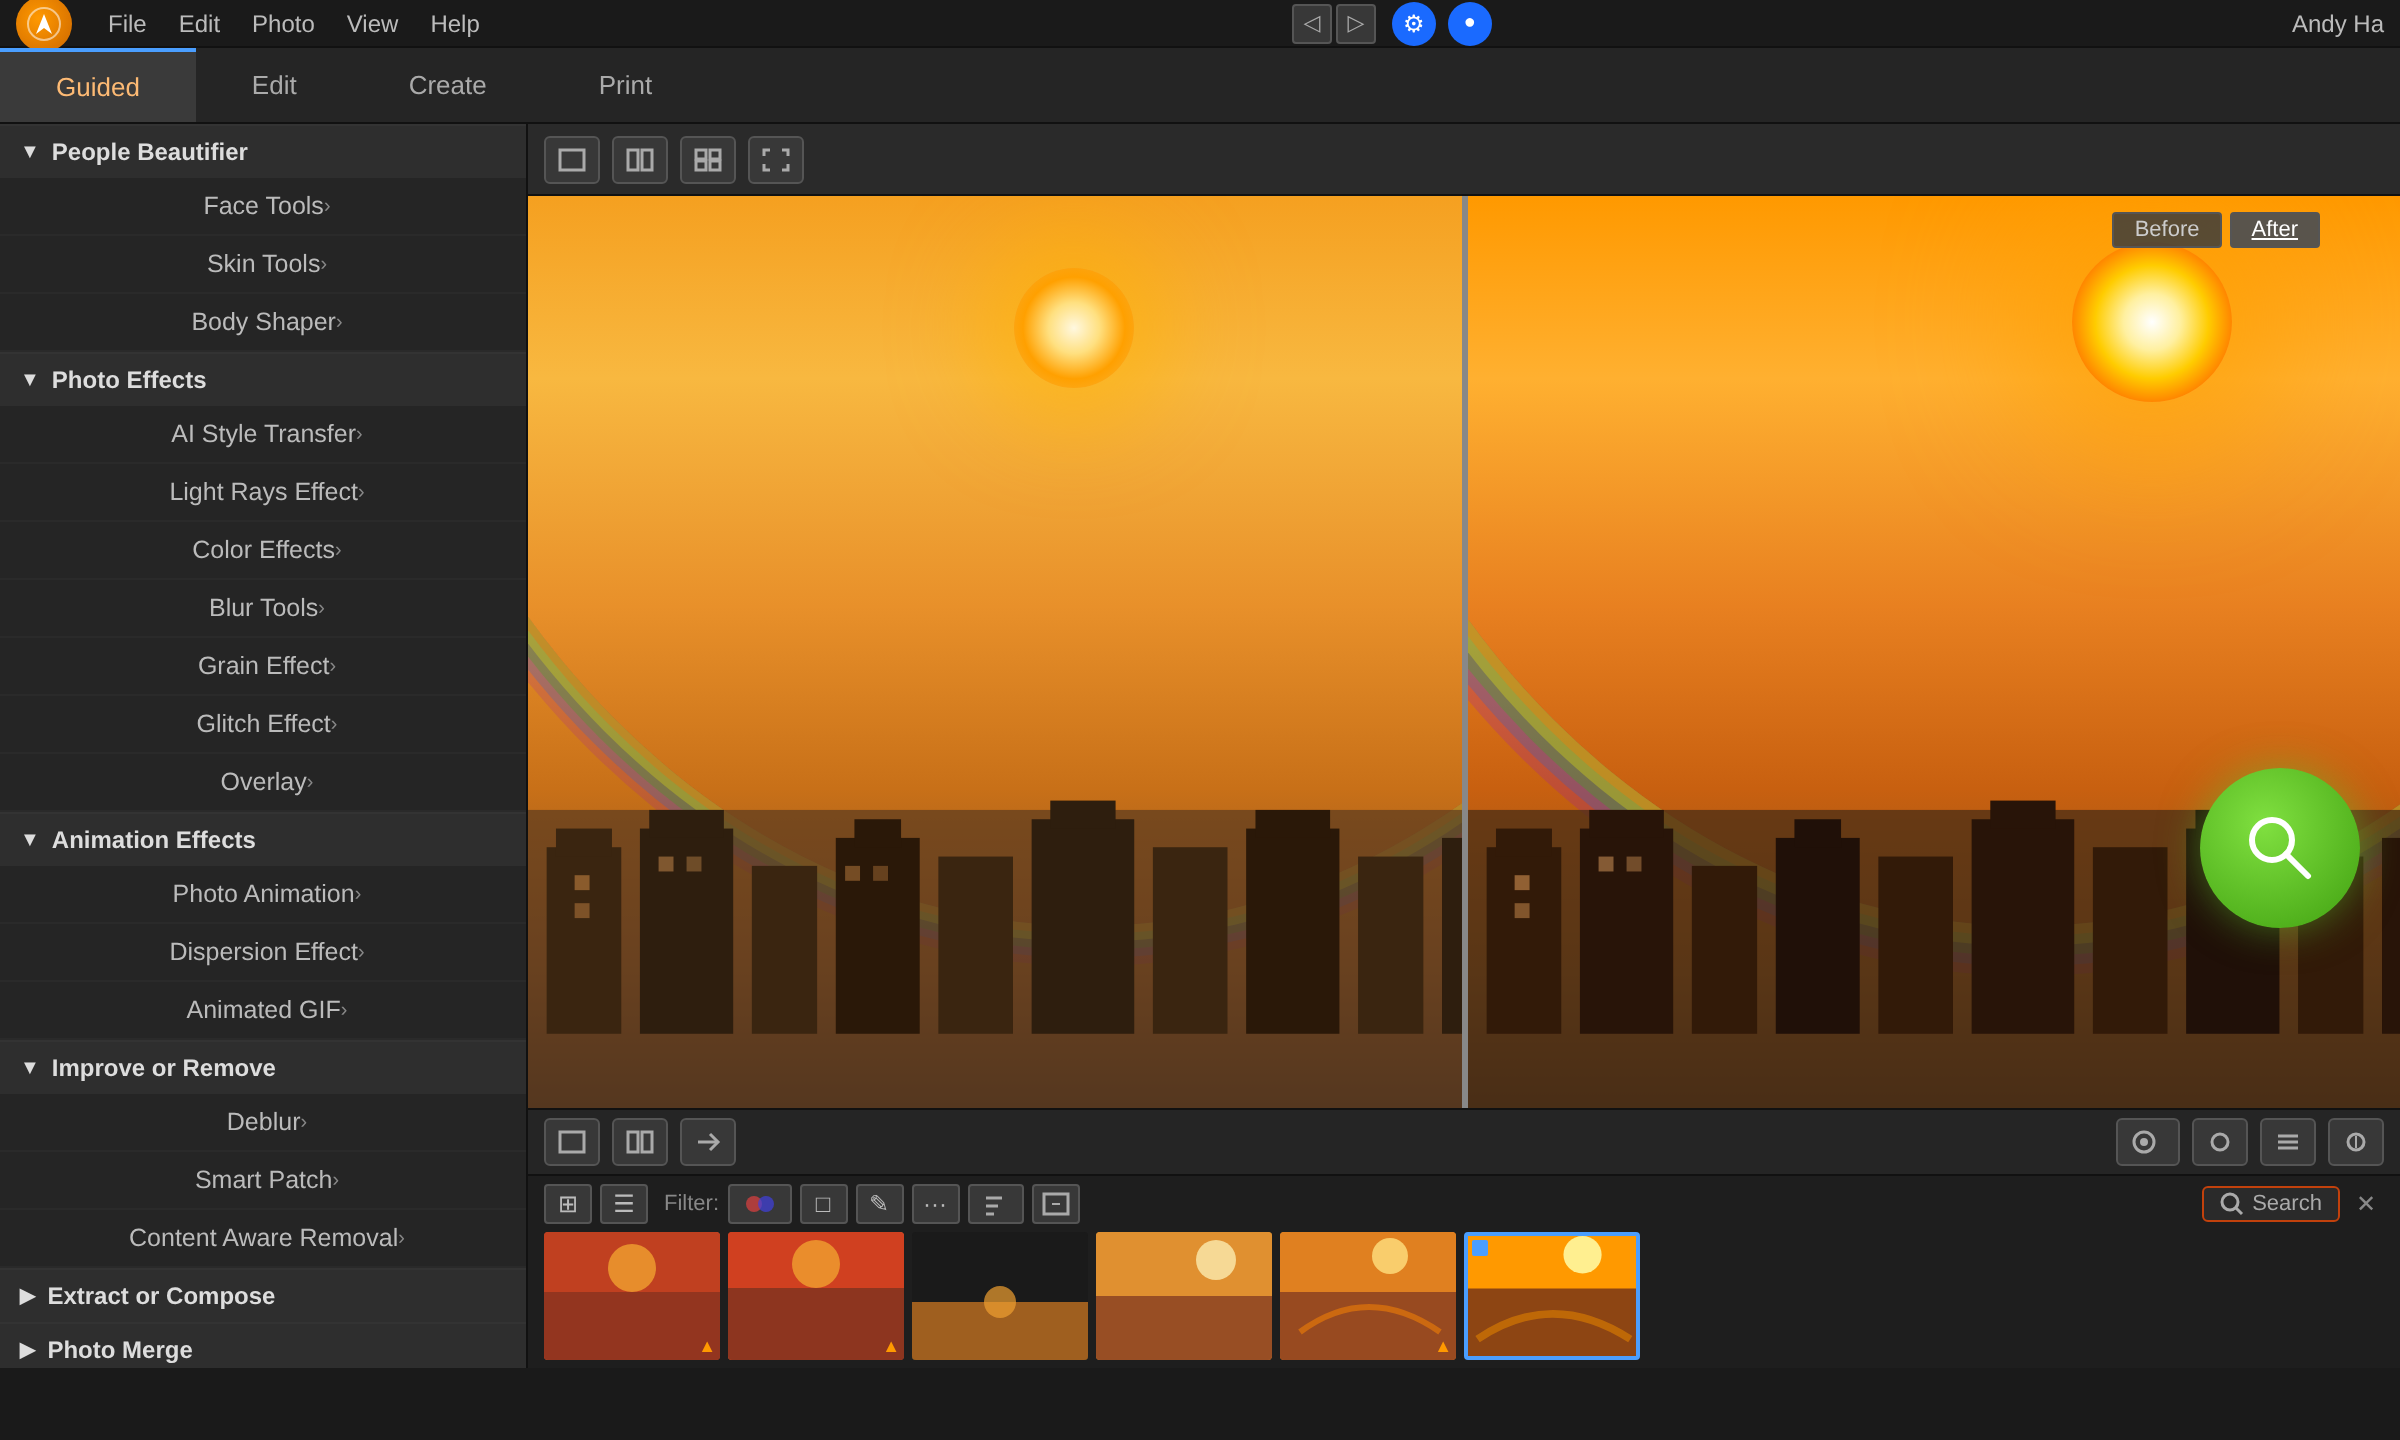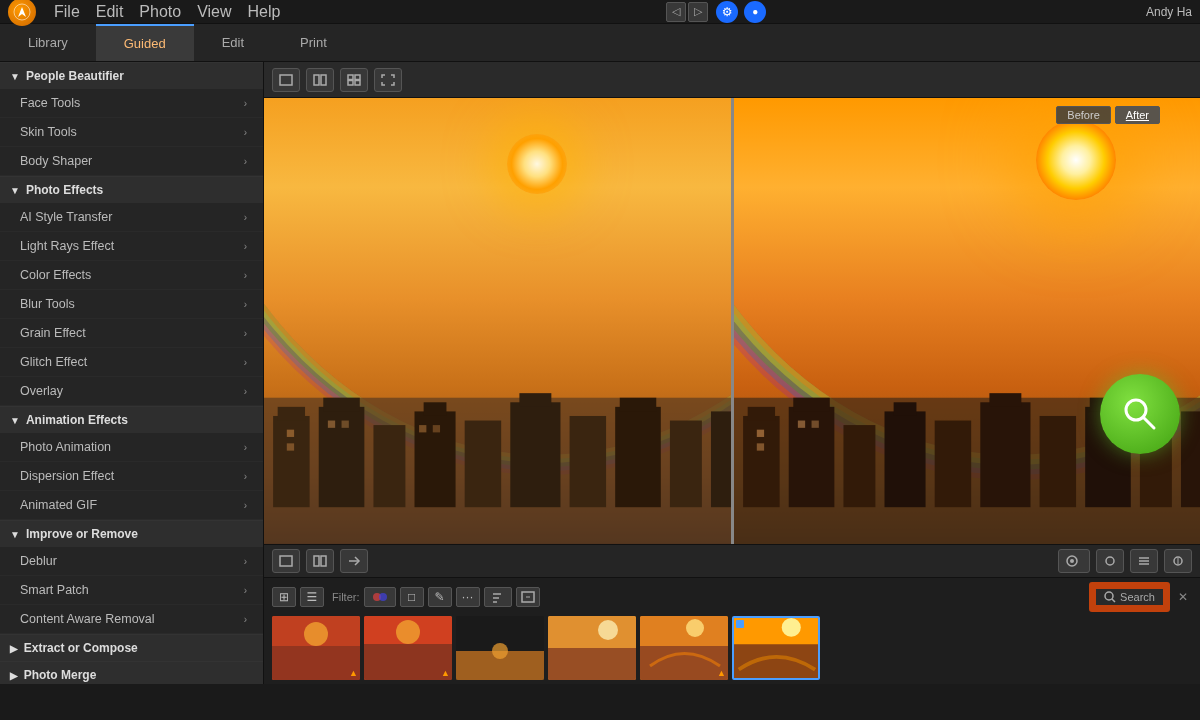--- a/index.html
+++ b/index.html
@@ -34,21 +34,21 @@
       height: 28px;
       border-radius: 50%;
       background: radial-gradient(circle at 40% 40%, #f90, #c60);
       display: flex;
       align-items: center;
       justify-content: center;
       margin-right: 8px;
     }
     .menu-item {
       color: #bbb;
-      font-size: 16px;
+      font-size: 12px;
       padding: 2px 6px;
       cursor: pointer;
     }
     .menu-bar-right { color: #bbb; font-size: 12px; text-align: center; }
 
     
     .tab-bar {
       background: #252525;
       height: 38px;
       display: flex;
@@ -124,21 +124,21 @@
       border-top: 1px solid #333;
     }
     .sidebar-section-header .arrow {
       margin-right: 6px;
       font-size: 10px;
     }
 
     .sidebar-item {
       display: flex;
       align-items: center;
-      justify-content: space-between;
+      justify-content: center;
       padding: 7px 16px 7px 20px;
       color: #bbb;
       font-size: 12.5px;
       cursor: pointer;
       border-bottom: 1px solid #2a2a2a;
     }
     .sidebar-item .chevron {
       color: #888;
       font-size: 10px;
     }
@@ -416,23 +416,23 @@
       <div class="nav-arrow">◁</div>
       <div class="nav-arrow">▷</div>
     </div>
     <div class="settings-icon-blue">⚙</div>
     <div style="width:22px;height:22px;background:#1a6aff;border-radius:50%;display:flex;align-items:center;justify-content:center;color:#fff;font-size:10px;cursor:pointer;margin-left:2px;">●</div>
   </div>
   <div class="menu-bar-right">Andy Ha</div>
 </div>
 
 <div class="tab-bar">
-  <div class="tab">Library</div>
   <div class="tab active">Guided</div>
   <div class="tab">Edit</div>
+  <div class="tab">Create</div>
   <div class="tab">Print</div>
 </div>
 
 <div class="main-layout">
 
   <div class="sidebar">
 
     <div class="sidebar-section-header">
       <span class="arrow">▼</span>
       <span>People Beautifier</span>
@@ -706,21 +706,21 @@
               <line x1="2" y1="11" x2="6" y2="11" stroke="#aaa" stroke-width="1.5"></line>
             </svg>
         </div>
         <div class="view-mode-btn">
           <svg width="14" height="12" viewBox="0 0 14 12">
               <rect x="1" y="1" width="12" height="10" fill="none" stroke="#aaa" stroke-width="1.5"></rect>
               <line x1="5" y1="6" x2="9" y2="6" stroke="#aaa" stroke-width="1"></line>
             </svg>
         </div>
         <div style="flex:1;"></div>
-        <div style="background:#2a2a2a;border:7px solid #c2410c;border-radius:3px;display:flex;align-items:center;padding:2px 8px;gap:4px;cursor:pointer;">
+        <div style="background:#2a2a2a;border:1px solid #c2410c;border-radius:3px;display:flex;align-items:center;padding:2px 8px;gap:4px;cursor:pointer;">
           <svg width="12" height="12" viewBox="0 0 12 12">
             <circle cx="5" cy="5" r="4" fill="none" stroke="#aaa" stroke-width="1.5"></circle>
             <line x1="8" y1="8" x2="11" y2="11" stroke="#aaa" stroke-width="1.5"></line>
           </svg>
           <span style="color:#aaa;font-size:11px;">Search</span>
         </div>
         <div style="cursor:pointer;color:#888;font-size:12px;padding:2px 4px;">✕</div>
       </div>
 
       <div class="film-strip">

